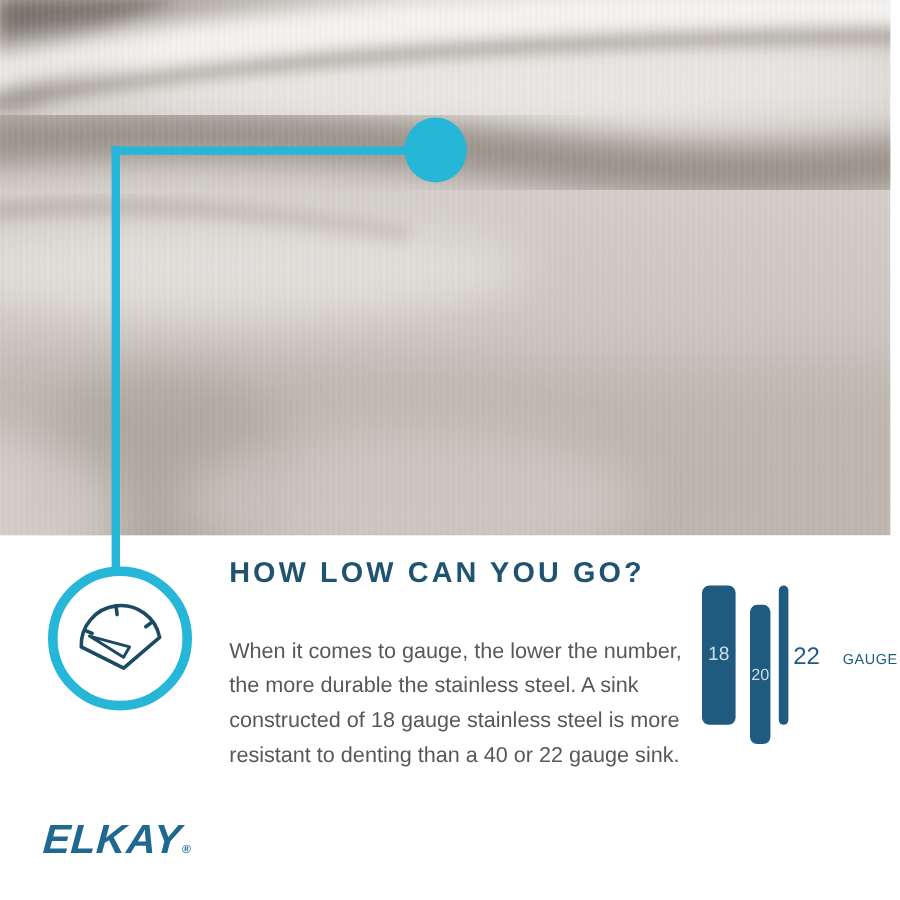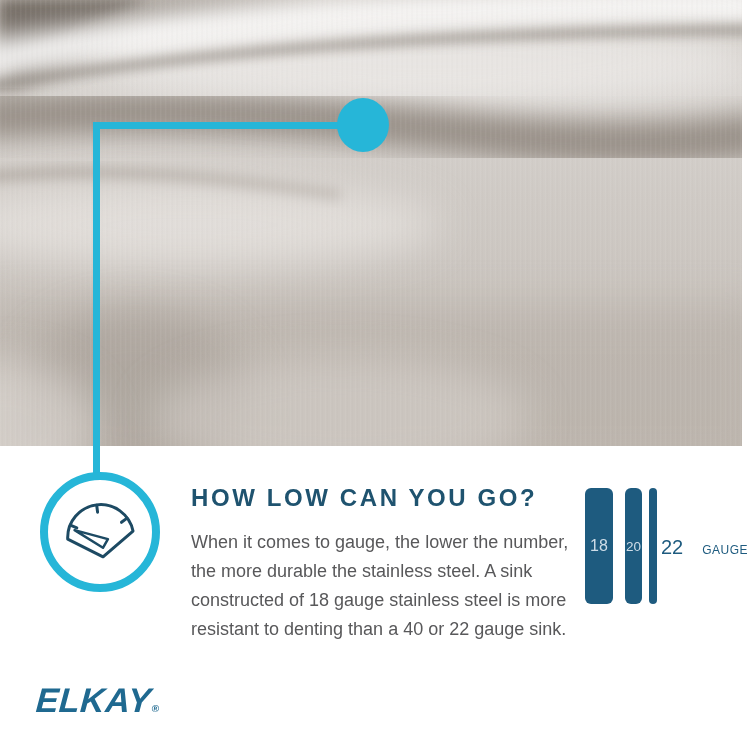--- a/index.html
+++ b/index.html
@@ -31,39 +31,39 @@
   
   .badge{
     position:absolute;left:40px;top:472px;width:120px;height:120px;box-sizing:border-box;
     border:8px solid var(--accent-cyan);border-radius:50%;background:#ffffff;
     display:flex;align-items:center;justify-content:center;
   }
   .badge svg{transform:rotate(-7deg);}
 
   
   .headline{
-    position:absolute;left:191px;top:484px;
+    position:absolute;left:191px;top:464px;
     font-size:24px;font-weight:700;letter-spacing:2.6px;
     color:var(--heading-navy);white-space:nowrap;
   }
   .paragraph{
     position:absolute;left:191px;top:528px;
     font-size:18px;line-height:29px;color:var(--body-gray);
   }
   .paragraph .line{white-space:nowrap;}
 
   
   .bars-wrap{position:absolute;left:585px;top:488px;width:157px;height:116px;}
   .bar{
     position:absolute;top:0;height:116px;background:var(--bar-teal);
     display:flex;align-items:center;justify-content:center;
     color:#cfdde8;border-radius:6px;
   }
   .bar-18{left:0;width:28px;font-size:16px;}
-  .bar-20{left:40px;width:17px;font-size:13.5px;}
+  .bar-20{left:40px;width:17px;font-size:13.5px;margin-top:16px;}
   .bar-22{left:64px;width:8px;border-radius:4px;}
   .side-label{
     position:absolute;left:76px;top:49px;display:flex;align-items:baseline;gap:19px;
     color:var(--bar-teal);
   }
   .side-label .num{font-size:20px;line-height:1;}
   .side-label .unit{font-size:12px;letter-spacing:0.5px;line-height:1;}
 
   
   .logo{

